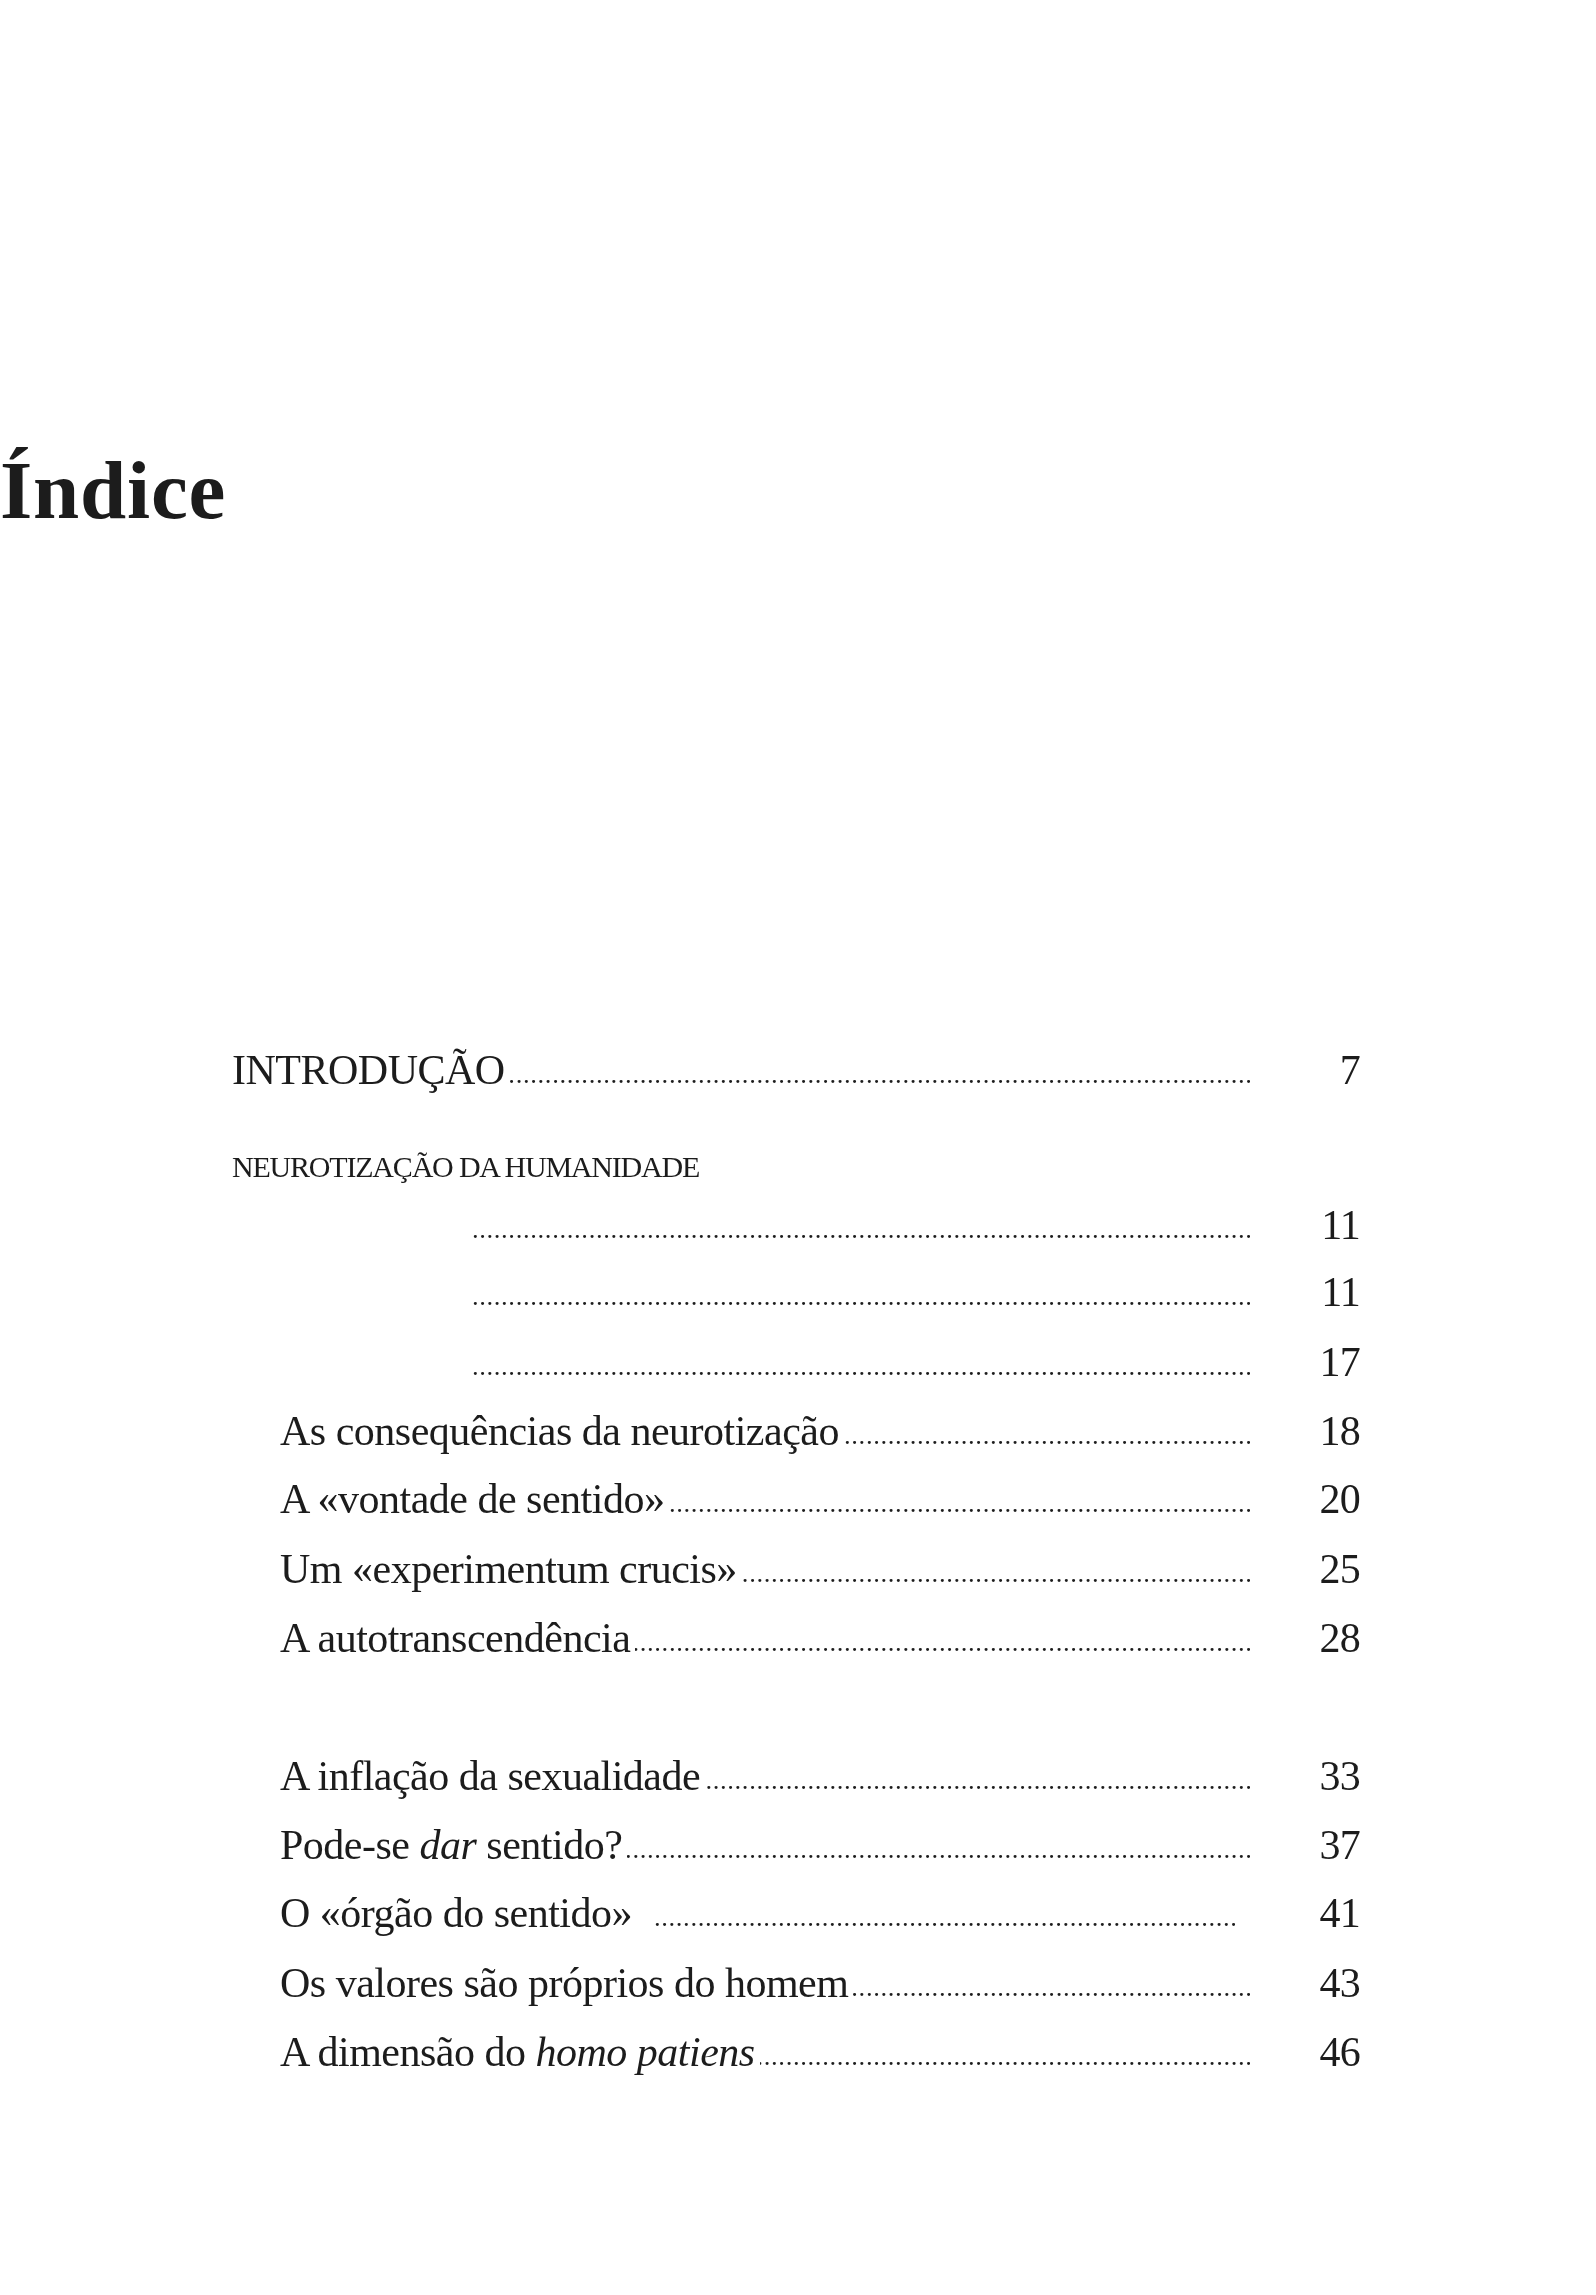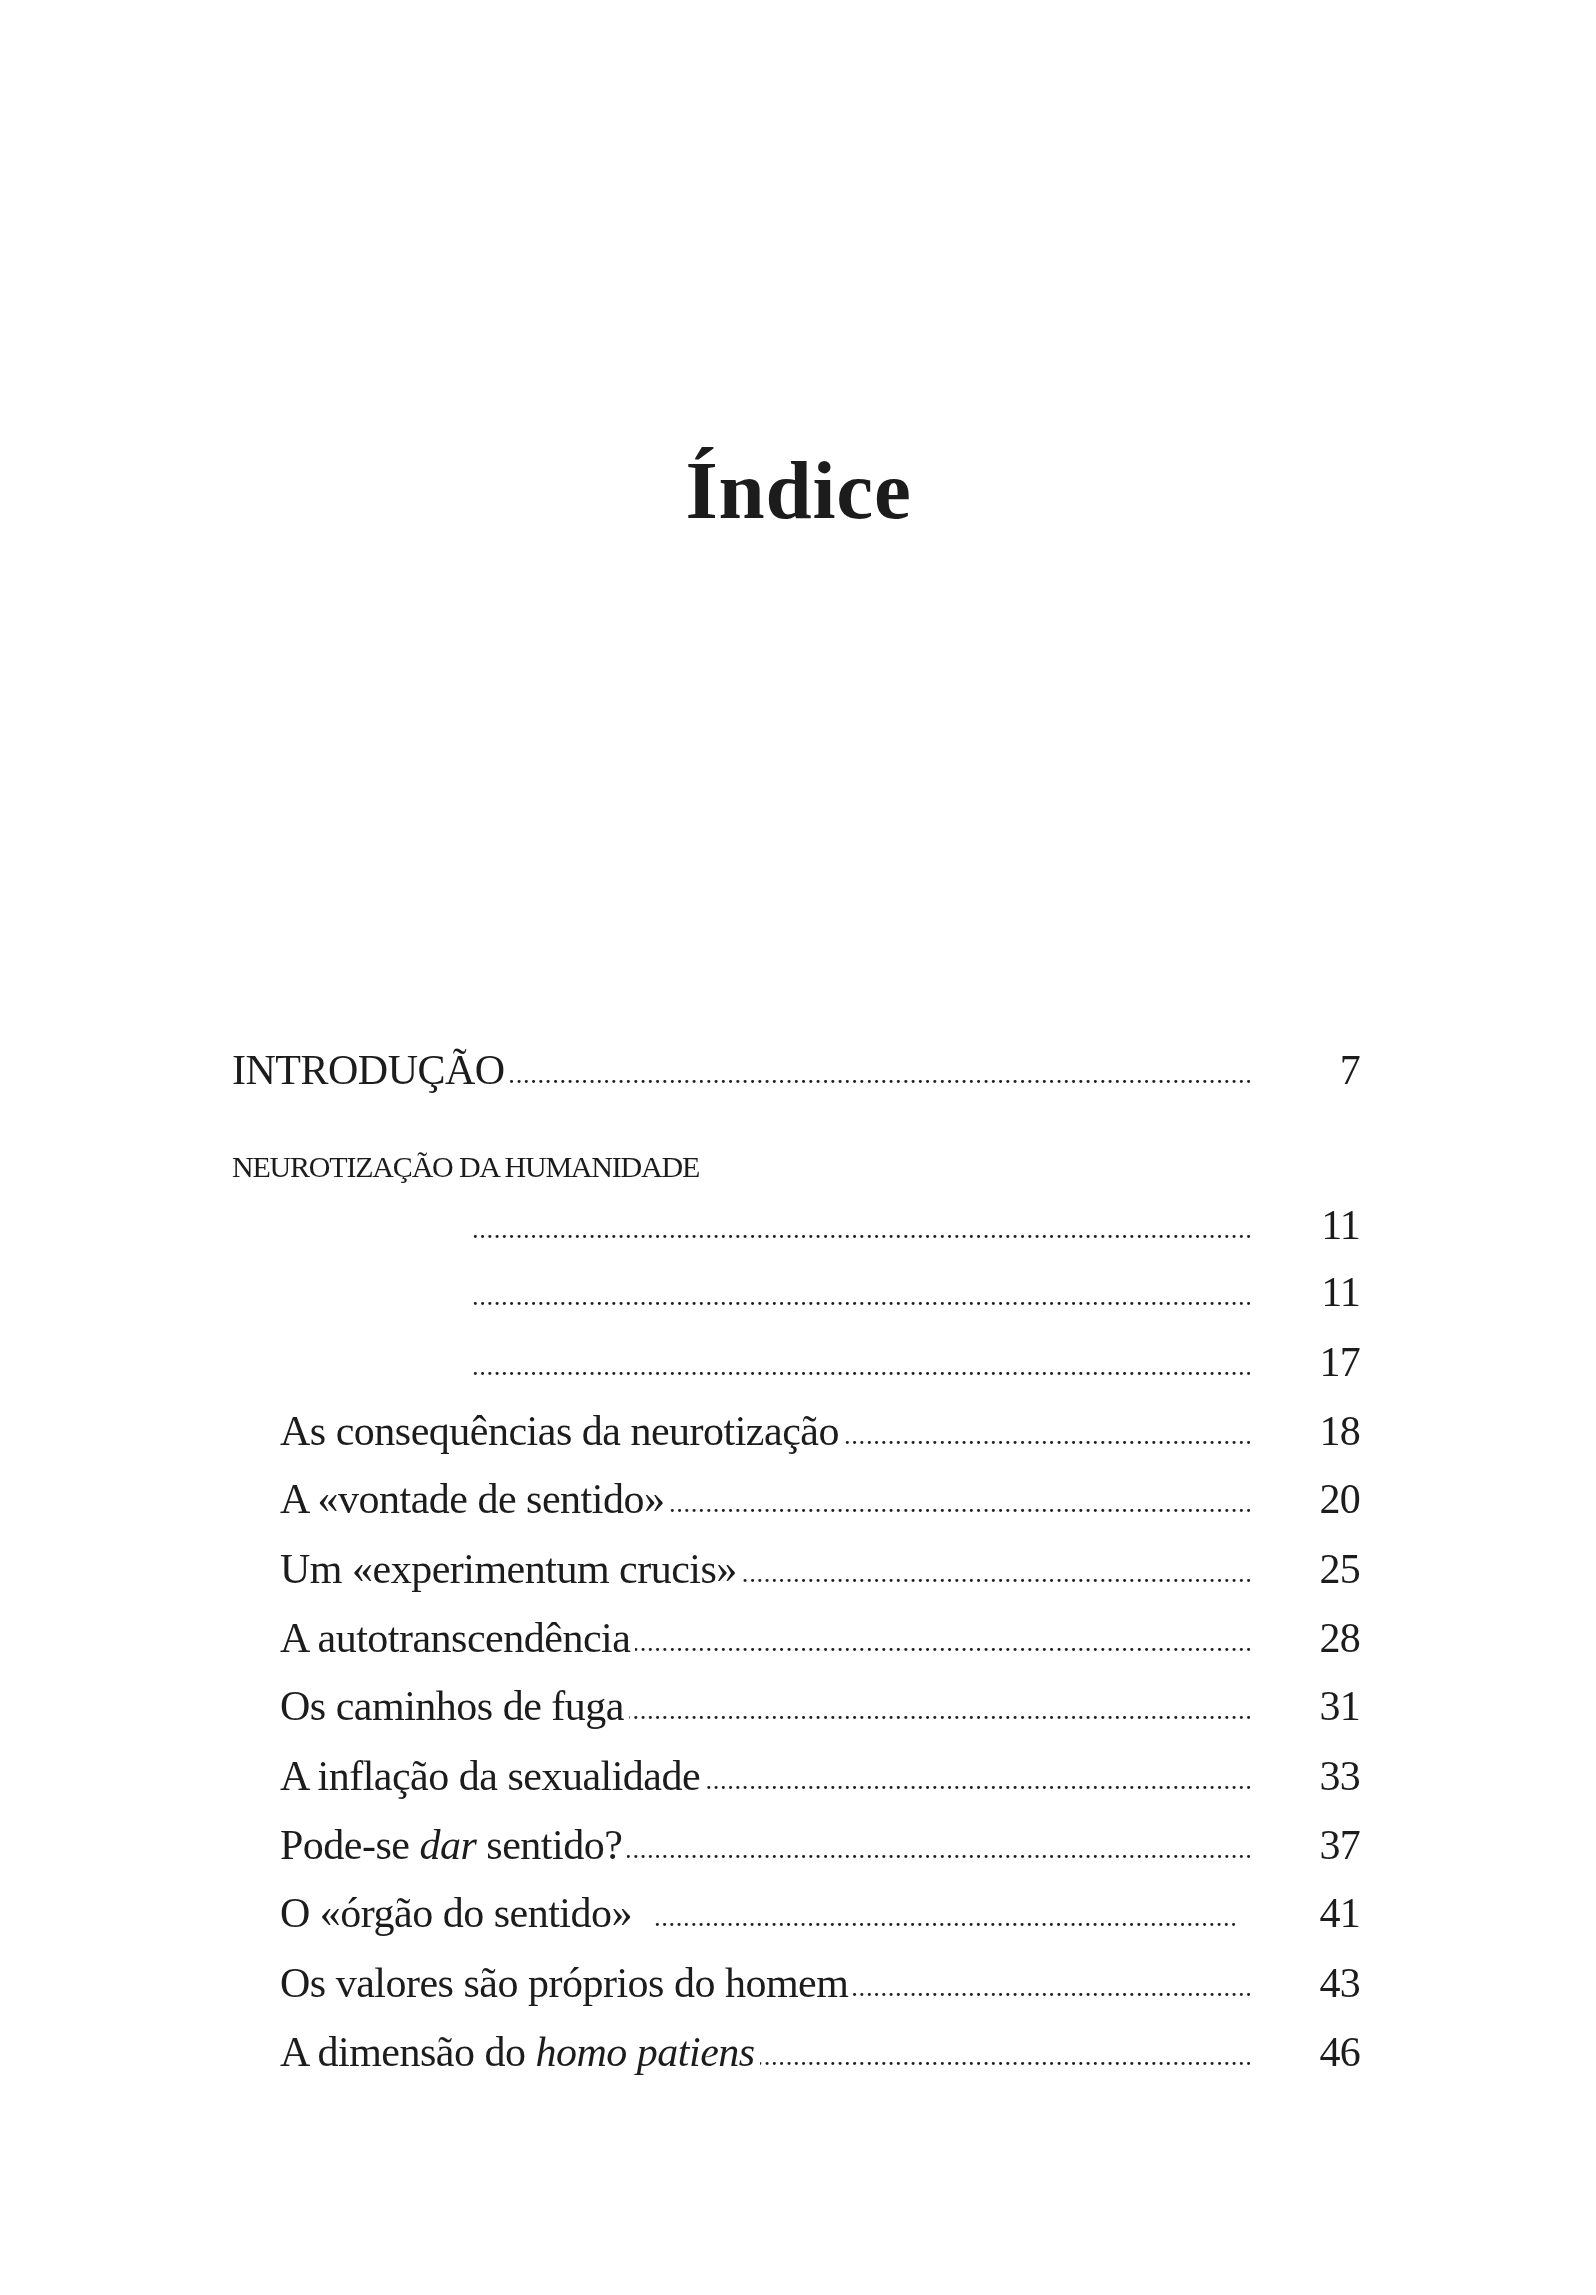--- a/index.html
+++ b/index.html
@@ -13,21 +13,21 @@
     position: relative;
     overflow: hidden;
     color: #1c1c1c;
     font-family: "Liberation Serif", "DejaVu Serif", serif;
   }
   .title {
     position: absolute;
     left: 0;
     width: 1597px;
     top: 384px;
-    text-align: center;
+    text-align: left;
     font-size: 83px;
     font-weight: bold;
     line-height: 101px;
     letter-spacing: 0.8px;
   }
   .toc {
     position: absolute;
     left: 0;
     top: 0;
     width: 1597px;
@@ -129,25 +129,20 @@
     <span class="leader"></span>
     <span class="page">25</span>
   </div>
 
   <div class="entry" style="left:280px; width:1080px; top:1613px;">
     <span class="label">A autotranscendência</span>
     <span class="leader"></span>
     <span class="page">28</span>
   </div>
 
-  <div class="entry" style="left:280px; width:1080px; top:1681px;">
-    <span class="label">Os caminhos de fuga</span>
-    <span class="leader"></span>
-    <span class="page">31</span>
-  </div>
 
   <div class="entry" style="left:280px; width:1080px; top:1751px;">
     <span class="label">A inflação da sexualidade</span>
     <span class="leader"></span>
     <span class="page">33</span>
   </div>
 
   <div class="entry" style="left:280px; width:1080px; top:1820px;">
     <span class="label"><span>Pode-se </span><i>dar</i><span> sentido?</span></span>
     <span class="leader"></span>

